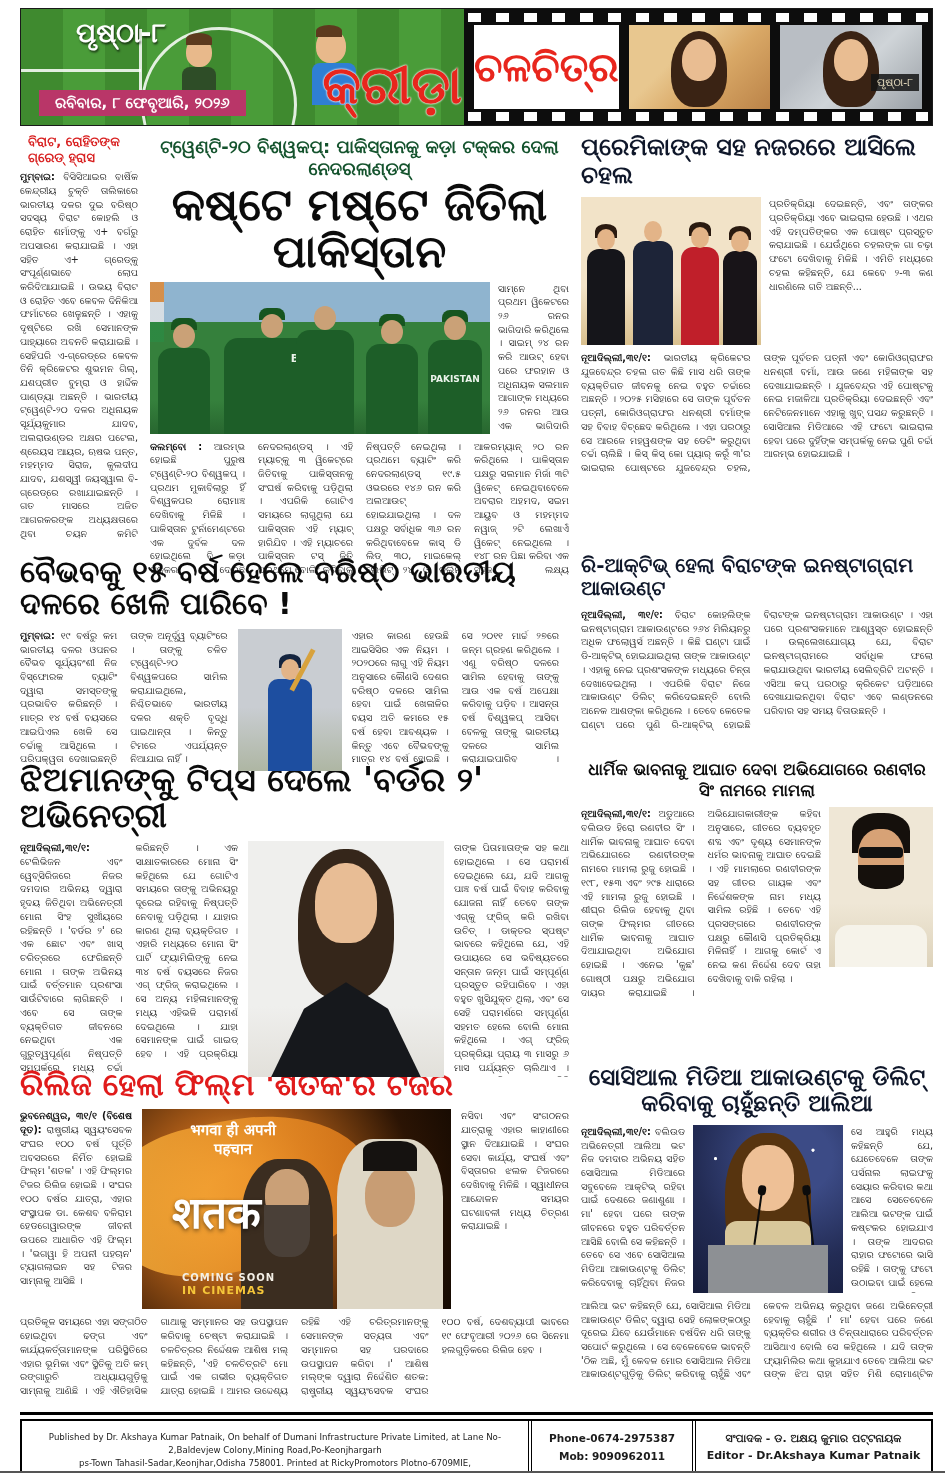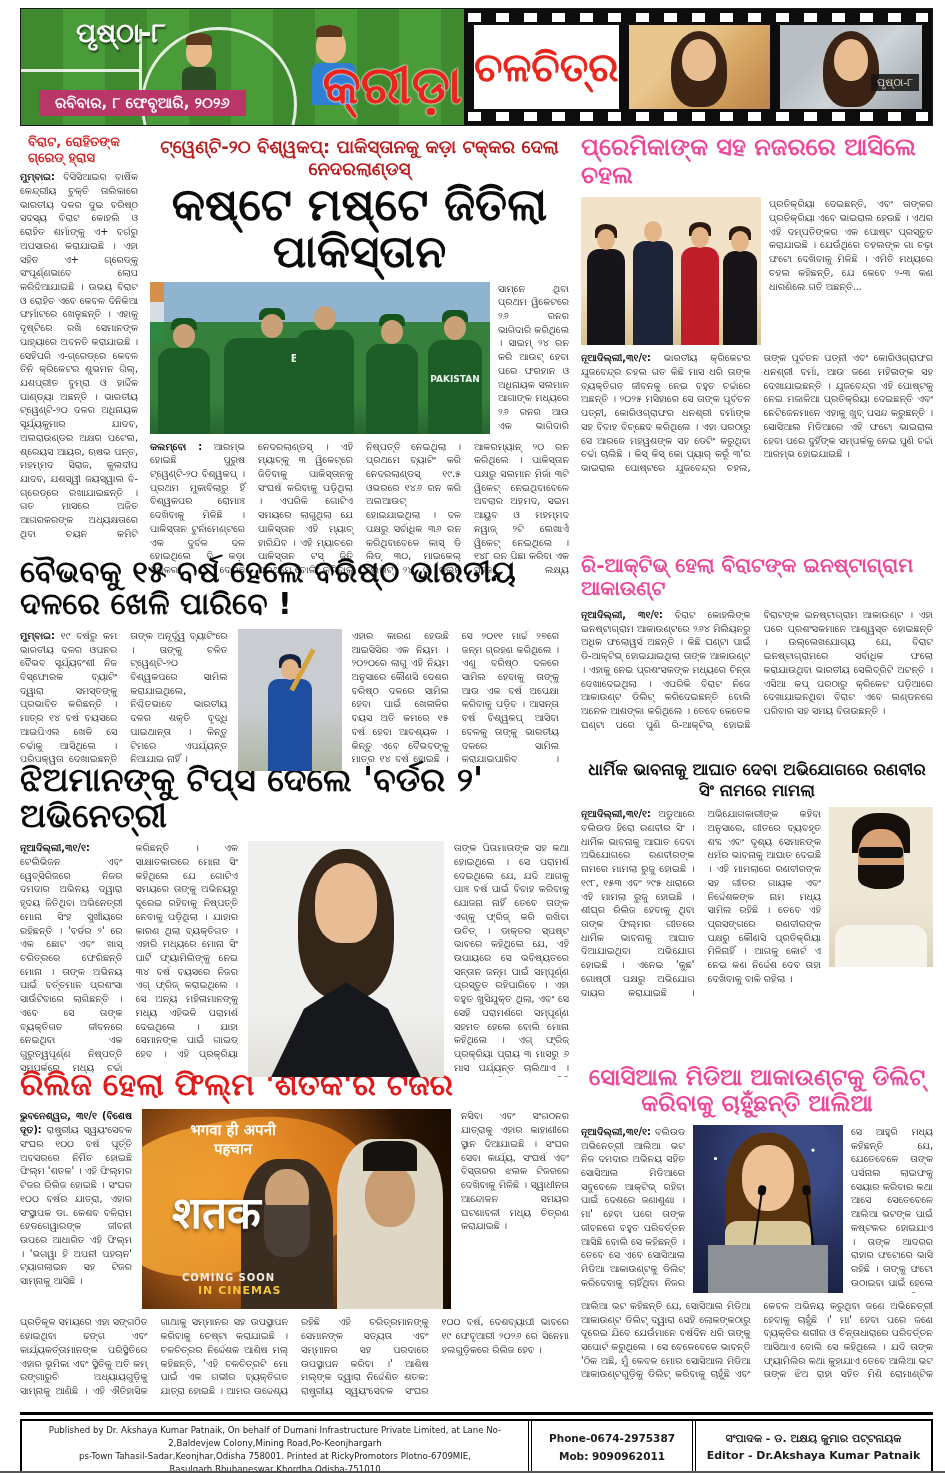--- a/index.html
+++ b/index.html
@@ -34,25 +34,25 @@
   .act2{background:linear-gradient(135deg,#b9bec4 0 30%,#cfd4d8 55%,#9aa0a6);}
   .face{position:absolute;left:50%;top:14px;transform:translateX(-50%);width:34px;height:42px;background:#e9bd92;border-radius:50% 50% 46% 46%;}
   .hairfall{position:absolute;left:50%;top:6px;transform:translateX(-50%);width:56px;height:76px;background:#3a2314;border-radius:50% 50% 40% 40%;z-index:0;}
   .face{z-index:1;}
   .chip{position:absolute;right:3px;bottom:18px;background:rgba(20,20,20,.85);color:#f4e9c9;font-size:11px;padding:2px 6px;}
   
   .band{display:flex;gap:12px;}
   .body{font-size:9.6px;line-height:1.43;text-align:justify;overflow:hidden;color:#222;}
   .cols2{columns:2;column-gap:13px;} .cols4{columns:4;column-gap:13px;}
   b.dl{color:#111;}
-  .kicker{color:#b91c1c;font-size:18px;font-weight:bold;text-align:center;margin:4px 0 2px;}
+  .kicker{color:#14532d;font-size:18px;font-weight:bold;text-align:center;margin:4px 0 2px;}
   .h-main{font-size:45px;font-weight:bold;color:#0b0b0b;text-align:center;line-height:1.04;margin:2px 0 6px;}
   .h-big{font-size:30px;font-weight:bold;color:#0b0b0b;line-height:1.08;margin:4px 0 8px;}
   .h-big-red{font-size:31px;font-weight:bold;color:#e01b1b;line-height:1.08;margin:6px 0 8px;}
-  .h-med{font-size:24px;font-weight:bold;color:#ec4899;line-height:1.15;margin:2px 0 8px;}
+  .h-med{font-size:24px;font-weight:bold;color:#0f172a;line-height:1.15;margin:2px 0 8px;}
   .h-sm{font-size:16.5px;font-weight:bold;color:#0b0b0b;text-align:center;line-height:1.25;margin:2px 0 6px;}
   .h-col-red{font-size:13px;font-weight:bold;color:#d81f1f;line-height:1.2;margin:2px 8px 5px;}
   .ph{position:relative;overflow:hidden;background:#bbb;flex-shrink:0;}
   
   .ph-pak{background:linear-gradient(#8fb4cf 0 26%,#35803c 26% 78%,#27662f);}
   .flagband{position:absolute;left:0;top:0;width:14px;height:40%;background:linear-gradient(#e6862a 0 34%,#e8e8e8 34% 67%,#2c8a43 67%);opacity:.8;}
   .player{position:absolute;bottom:0;border-radius:14px 14px 0 0;background:#1d5e28;}
   .player .phead{position:absolute;left:50%;transform:translateX(-50%);top:-24px;width:22px;height:24px;background:#caa177;border-radius:50%;}
   .player .pcap{position:absolute;left:50%;transform:translateX(-50%);top:-30px;width:26px;height:12px;background:#17551f;border-radius:8px 8px 0 0;}
   .jersey-text{position:absolute;color:#eaf3ea;font-weight:bold;text-align:center;width:100%;}
@@ -76,21 +76,21 @@
   .rv-glass{position:absolute;left:50%;top:40px;transform:translateX(-50%);width:44px;height:11px;background:#111;border-radius:4px;}
   .rv-beard{position:absolute;left:50%;top:58px;transform:translateX(-50%);width:46px;height:24px;background:#15100c;border-radius:0 0 46% 46%;}
   .rv-shirt{position:absolute;left:50%;bottom:0;transform:translateX(-50%);width:92px;height:42px;background:#f6f3ea;border-radius:14px 14px 0 0;}
   
   .ph-shatak{background:radial-gradient(circle at 30% 45%,#f5a93f 0 12%,#a85a17 35%,#2b1404 75%,#150a02);}
   .saffron{position:absolute;left:-30px;top:10px;width:260px;height:150px;background:linear-gradient(100deg,#f9b23c,#e07818);
       border-radius:40% 60% 55% 45%;transform:rotate(-12deg);opacity:.85;}
   .poster-tagline{position:absolute;left:46px;top:12px;color:#fff;font-size:15px;font-weight:bold;width:90px;line-height:1.25;text-align:center;z-index:3;}
   .poster-title{position:absolute;left:30px;top:72px;color:#fff;font-size:44px;font-weight:bold;z-index:3;text-shadow:0 2px 4px rgba(0,0,0,.5);}
   .poster-coming{position:absolute;left:40px;bottom:26px;color:#f3efe6;font-size:10px;font-weight:bold;letter-spacing:1px;z-index:3;}
-  .poster-cinemas{position:absolute;left:56px;bottom:12px;color:#f5c63a;font-size:11px;font-weight:bold;letter-spacing:1px;z-index:3;}
+  .poster-cinemas{position:absolute;left:40px;bottom:12px;color:#f5c63a;font-size:11px;font-weight:bold;letter-spacing:1px;z-index:3;}
   .sadhu{position:absolute;right:118px;bottom:0;width:92px;height:150px;background:#3b2d20;border-radius:40% 40% 0 0;}
   .sadhu::before{content:"";position:absolute;left:50%;top:10px;transform:translateX(-50%);width:44px;height:54px;background:#caa077;border-radius:46%;}
   .sadhu::after{content:"";position:absolute;left:50%;top:46px;transform:translateX(-50%);width:46px;height:52px;background:#4a4038;border-radius:0 0 40% 40%;}
   .elder{position:absolute;right:8px;bottom:0;width:106px;height:170px;background:#ded7c6;border-radius:34% 34% 0 0;}
   .elder::before{content:"";position:absolute;left:50%;top:26px;transform:translateX(-50%);width:50px;height:62px;background:#c89d74;border-radius:46%;}
   .elder::after{content:"";position:absolute;left:50%;top:2px;transform:translateX(-50%);width:54px;height:30px;background:#151210;border-radius:30% 30% 0 0;}
   
   .ph-alia{background:radial-gradient(circle at 70% 20%,#3c4b86 0 20%,#232c55 60%,#161c3a);}
   .dots::before{content:"";position:absolute;inset:0;background:
      radial-gradient(circle at 15% 20%,#fff 1.2px,transparent 2px),
@@ -100,21 +100,21 @@
   .alia-hair{position:absolute;left:50%;top:8px;transform:translateX(-50%);width:86px;height:130px;background:#57340f;border-radius:46% 46% 38% 38%;}
   .alia-face{position:absolute;left:50%;top:20px;transform:translateX(-50%);width:52px;height:66px;background:#eec096;border-radius:46%;}
   .alia-top{position:absolute;left:50%;top:96px;transform:translateX(-50%);width:86px;height:60px;background:#d8c79a;border-radius:12px 12px 0 0;}
   .podium{position:absolute;left:50%;bottom:0;transform:translateX(-50%);width:120px;height:48px;background:#8d9094;}
   .mic{position:absolute;bottom:48px;width:2px;height:52px;background:#0c0c0c;}
   .mic::before{content:"";position:absolute;top:-8px;left:-3px;width:8px;height:10px;background:#0c0c0c;border-radius:40%;}
   .mic1{left:64px;transform:rotate(8deg);} .mic2{left:116px;transform:rotate(-7deg);}
   
   .footer-rule{height:3px;background:#000;margin-top:6px;}
   .imprint{display:flex;border:2px solid #000;margin-top:4px;height:52px;}
-  .imp-left{flex:1;padding:3px 8px;font-size:8.6px;line-height:1.5;text-align:center;}
+  .imp-left{flex:1;padding:10px 8px;font-size:8.6px;line-height:1.5;text-align:center;}
   .imp-mid{width:160px;border-left:4px double #000;display:flex;flex-direction:column;justify-content:center;gap:6px;
            font-size:10.5px;font-weight:bold;text-align:center;}
   .imp-right{width:235px;border-left:4px double #000;display:flex;flex-direction:column;justify-content:center;gap:4px;
            font-size:11px;font-weight:bold;text-align:center;}
   .baseline{position:absolute;left:0;right:0;bottom:0;height:2px;background:#555;}
 </style>
 </head>
 <body>
 
 <div class="page">

